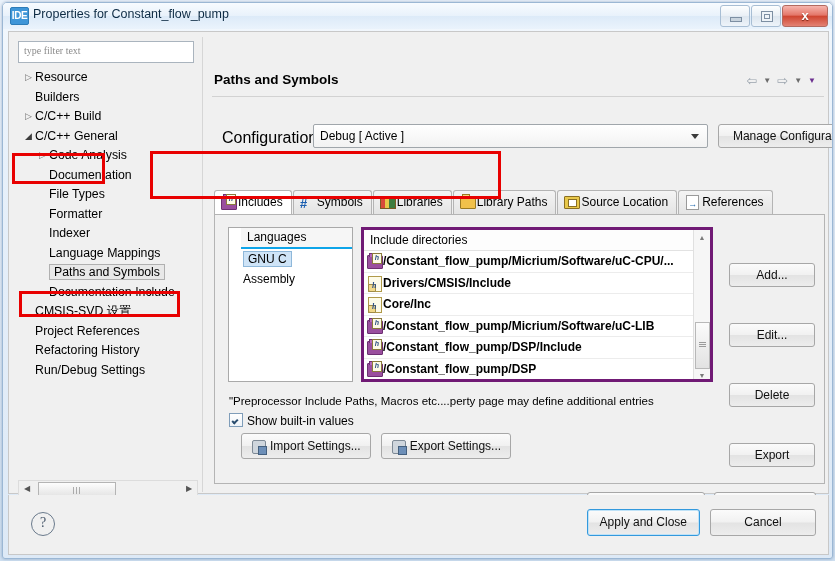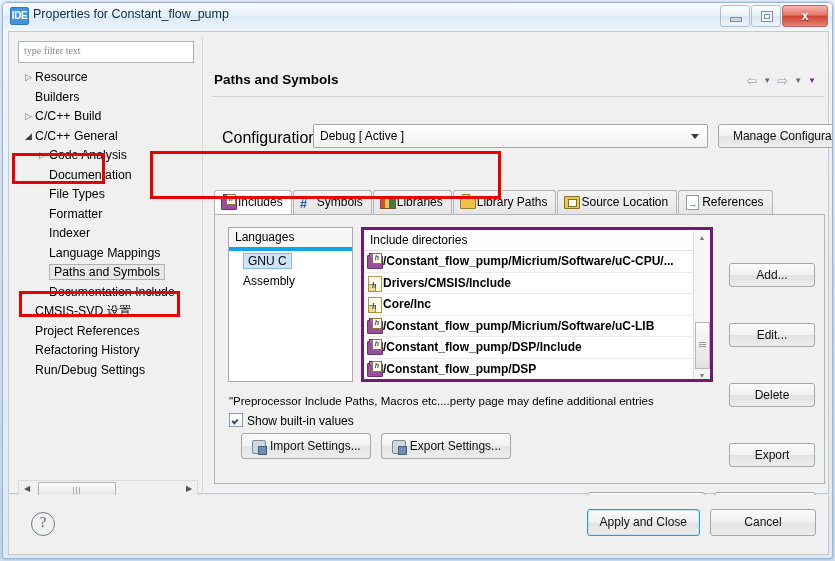--- a/index.html
+++ b/index.html
@@ -144,21 +144,21 @@
   .tabbody{
     position:absolute;left:205px;top:182px;width:611px;height:270px;
     background:#f0f0f0;border:1px solid #b4b4b4;border-top:1px solid #b4b4b4;box-sizing:border-box;
   }
   .langbox{
     position:absolute;left:13px;top:12px;width:125px;height:155px;
     background:#fff;border:1px solid #a9a9a9;box-sizing:border-box;
   }
   .langhdr{
     height:19px;line-height:19px;font-size:12px;padding-left:6px;
-    background:#f6f6f6;border-bottom:4px solid #0ea5e9;
+    background:#f6f6f6;border-bottom:2px solid #0ea5e9;margin-left:12px;
   }
   .langitem{height:20px;line-height:20px;font-size:12px;padding-left:14px;}
   .langitem.sel span{background:#cfe4f7;border:1px solid #8fb8da;padding:0 4px;}
 
   .incbox{
     position:absolute;left:146px;top:12px;width:352px;height:155px;
     background:#fff;border:3px solid #701a75;box-sizing:border-box;overflow:hidden;
   }
   .inchdr{
     height:20px;line-height:20px;font-size:12px;padding-left:6px;

